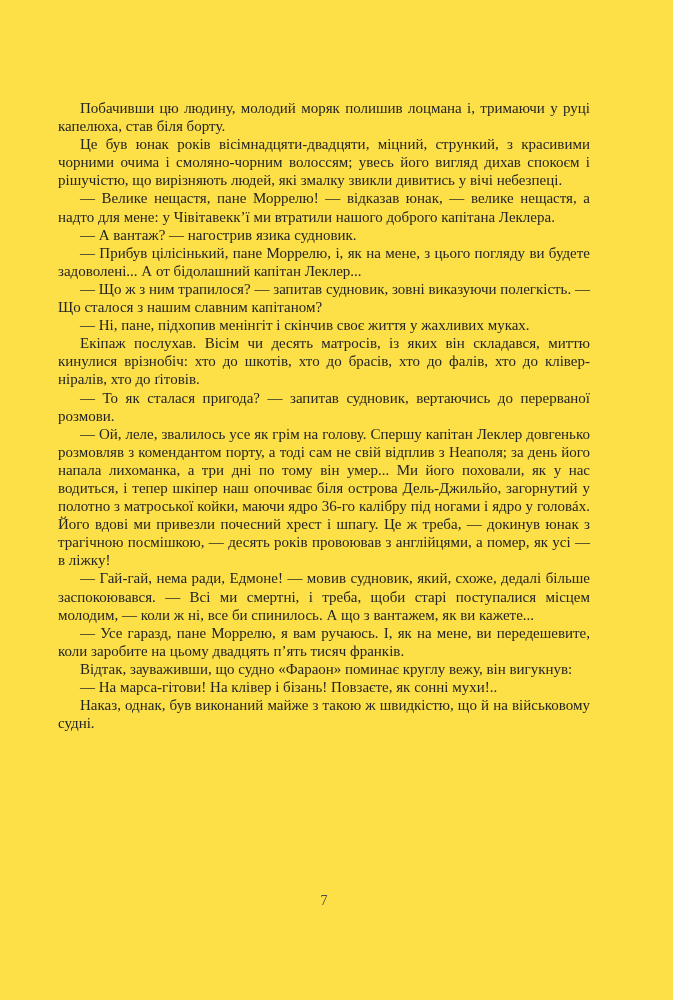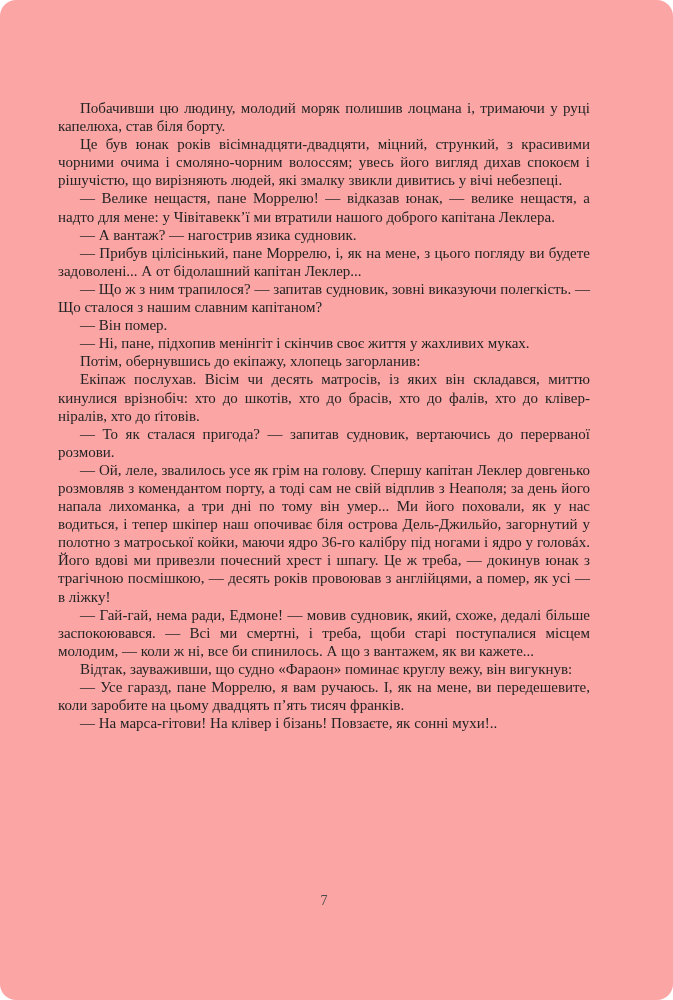--- a/index.html
+++ b/index.html
@@ -4,24 +4,23 @@
 <style>
   html, body {
     margin: 0;
     padding: 0;
     background: #ffffff;
   }
   .page {
     position: relative;
     width: 673px;
     height: 1000px;
-    background: #fca5a5;
+    background: #fde047;
     overflow: hidden;
     font-family: "Liberation Serif", serif;
-    border-radius: 16px;
   }
   .text-block {
     position: absolute;
     left: 58px;
     top: 99px;
     width: 532px;
     color: #242424;
     font-size: 15px;
     line-height: 18.1px;
   }
@@ -47,25 +46,24 @@
 <body>
 
 <div class="page">
   <div class="text-block">
     <p>Побачивши цю людину, молодий моряк полишив лоцмана і, тримаючи у руці капелюха, став біля борту.</p>
     <p>Це був юнак років вісімнадцяти-двадцяти, міцний, стрункий, з красивими чорними очима і смоляно-чорним волоссям; увесь його вигляд дихав спокоєм і рішучістю, що вирізняють людей, які змалку звикли дивитись у вічі небезпеці.</p>
     <p>— Велике нещастя, пане Моррелю! — відказав юнак, — велике нещастя, а надто для мене: у Чівітавекк’ї ми втратили нашого доброго капітана Леклера.</p>
     <p>— А вантаж? — нагострив язика судновик.</p>
     <p>— Прибув цілісінький, пане Моррелю, і, як на мене, з цього погляду ви будете задоволені... А от бідолашний капітан Леклер...</p>
     <p>— Що ж з ним трапилося? — запитав судновик, зовні виказуючи полегкість. — Що сталося з нашим славним капітаном?</p>
-    <p>— Він помер.</p>
     <p>— Ні, пане, підхопив менінгіт і скінчив своє життя у жахливих муках.</p>
-    <p>Потім, обернувшись до екіпажу, хлопець загорланив:</p>
     <p>Екіпаж послухав. Вісім чи десять матросів, із яких він складався, миттю кинулися врізнобіч: хто до шкотів, хто до брасів, хто до фалів, хто до клівер-ніралів, хто до ґітовів.</p>
     <p>— То як сталася пригода? — запитав судновик, вертаючись до перерваної розмови.</p>
     <p>— Ой, леле, звалилось усе як грім на голову. Спершу капітан Леклер довгенько розмовляв з комендантом порту, а тоді сам не свій відплив з Неаполя; за день його напала лихоманка, а три дні по тому він умер... Ми його поховали, як у нас водиться, і тепер шкіпер наш опочиває біля острова Дель-Джильйо, загорнутий у полотно з матроської койки, маючи ядро 36-го калібру під ногами і ядро у головáх. Його вдові ми привезли почесний хрест і шпагу. Це ж треба, — докинув юнак з трагічною посмішкою, — десять років провоював з англійцями, а помер, як усі — в ліжку!</p>
     <p>— Гай-гай, нема ради, Едмоне! — мовив судновик, який, схоже, дедалі більше заспокоювався. — Всі ми смертні, і треба, щоби старі поступалися місцем молодим, — коли ж ні, все би спинилось. А що з вантажем, як ви кажете...</p>
+    <p>— Усе гаразд, пане Моррелю, я вам ручаюсь. І, як на мене, ви передешевите, коли заробите на цьому двадцять п’ять тисяч франків.</p>
     <p>Відтак, зауваживши, що судно «Фараон» поминає круглу вежу, він вигукнув:</p>
-    <p>— Усе гаразд, пане Моррелю, я вам ручаюсь. І, як на мене, ви передешевите, коли заробите на цьому двадцять п’ять тисяч франків.</p>
     <p>— На марса-гітови! На клівер і бізань! Повзаєте, як сонні мухи!..</p>
+    <p>Наказ, однак, був виконаний майже з такою ж швидкістю, що й на військовому судні.</p>
   </div>
   <div class="page-number">7</div>
 </div>
 
 </body></html>

